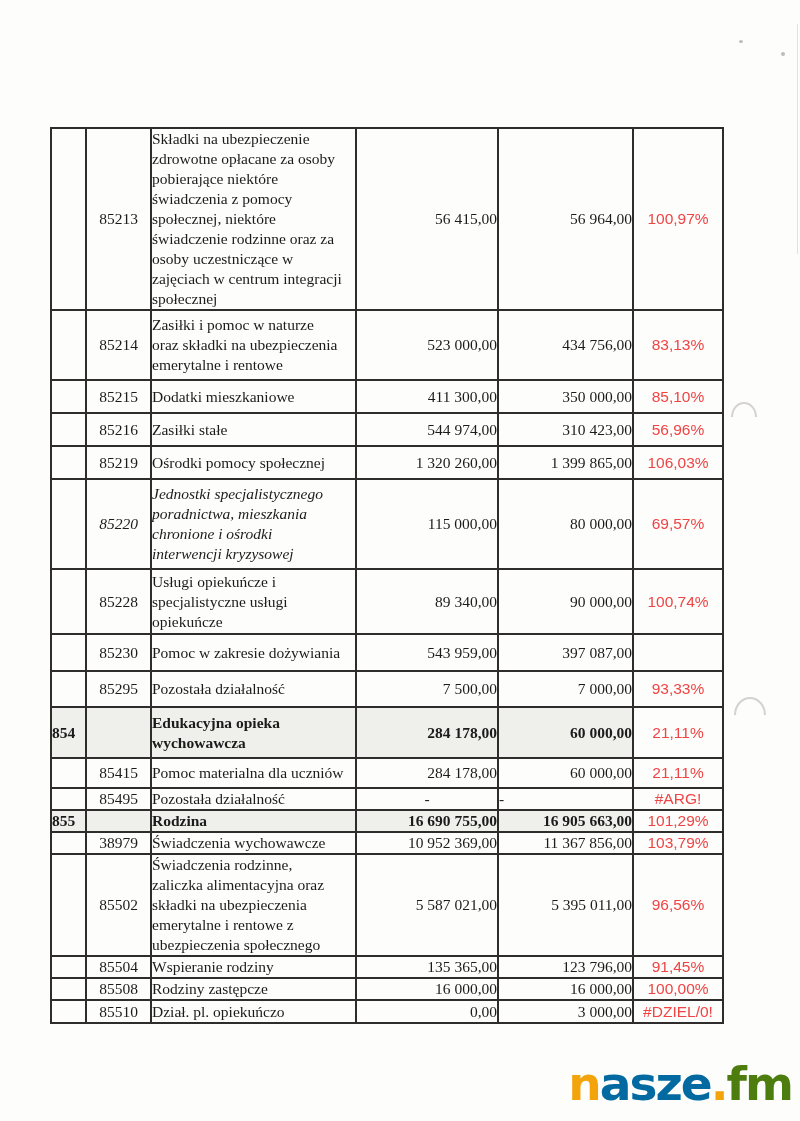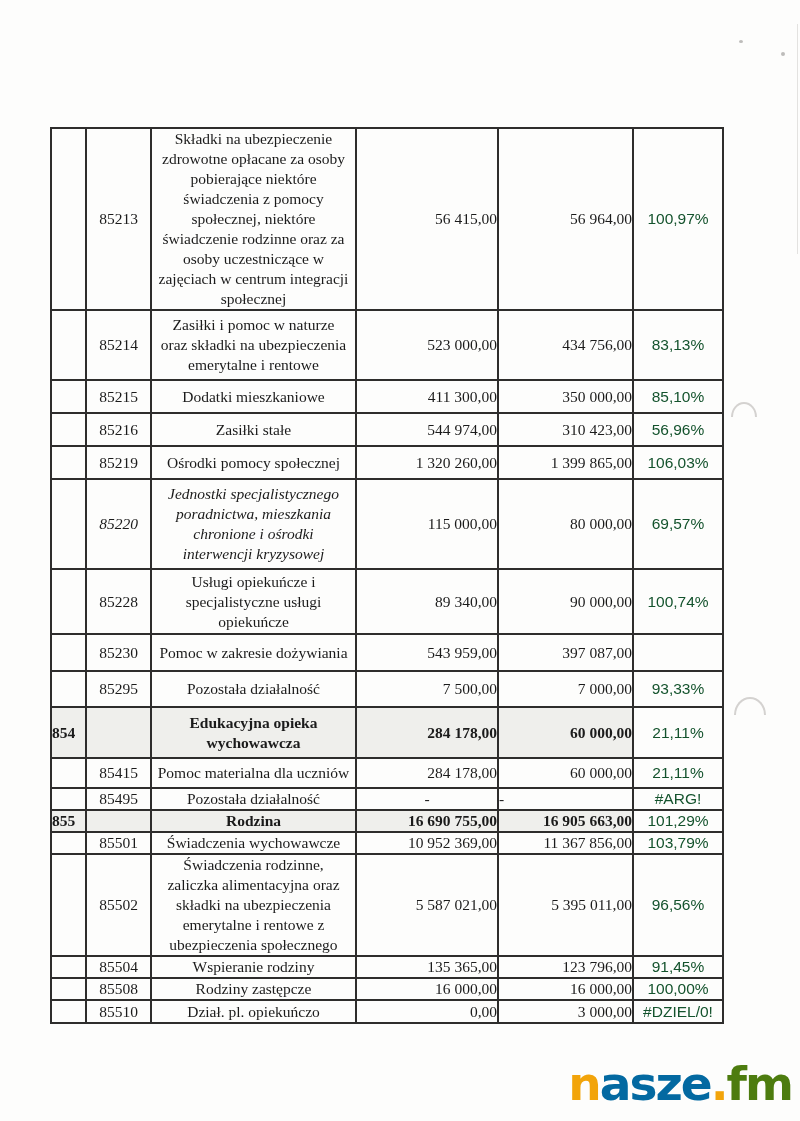--- a/index.html
+++ b/index.html
@@ -19,27 +19,27 @@
   }
   table.budget td{
     border:2px solid #2e2d2c;
     padding:0;
     font-size:15.5px;line-height:20px;
     vertical-align:middle;
     overflow:hidden;
   }
   td.col-dzial{font-weight:bold;}
   td.col-rozdzial{text-align:center;}
-  td.col-desc{text-align:center;padding:2px 4px 2px 5px;white-space:pre-line;}
+  td.col-desc{text-align:left;padding:2px 4px 2px 5px;white-space:pre-line;}
   td.col-amt{text-align:right;padding-right:9px;}
   td.col-pct{
     font-family:"Liberation Sans", sans-serif;
     font-size:13.5px;line-height:16px;
     text-align:center;vertical-align:bottom;
-    padding-bottom:4px;color:#14532d;
+    padding-bottom:4px;color:#ef4444;
   }
   tr.row-bold td.col-desc,
   tr.row-bold td.col-amt{font-weight:bold;}
   tr.row-italic td.col-rozdzial,
   tr.row-italic td.col-desc{font-style:italic;}
   tr.row-shaded td:not(.col-pct){background:#efefec;}
   td.dash-center{text-align:center;padding-right:40px;}
   td.dash-left{text-align:left;padding-left:4px;}
 
   
@@ -193,21 +193,21 @@
         <tr class="row-bold row-shaded" style="height: 21px;">
           <td class="col-dzial">855</td>
           <td class="col-rozdzial"></td>
           <td class="col-desc">Rodzina</td>
           <td class="col-amt">16 690 755,00</td>
           <td class="col-amt">16 905 663,00</td>
           <td class="col-pct">101,29%</td>
         </tr>
         <tr style="height: 20px;">
           <td class="col-dzial"></td>
-          <td class="col-rozdzial">85501</td>
+          <td class="col-rozdzial">38979</td>
           <td class="col-desc">Świadczenia wychowawcze</td>
           <td class="col-amt">10 952 369,00</td>
           <td class="col-amt">11 367 856,00</td>
           <td class="col-pct">103,79%</td>
         </tr>
         <tr style="height: 100px;">
           <td class="col-dzial"></td>
           <td class="col-rozdzial">85502</td>
           <td class="col-desc">Świadczenia rodzinne,
 zaliczka alimentacyjna oraz

